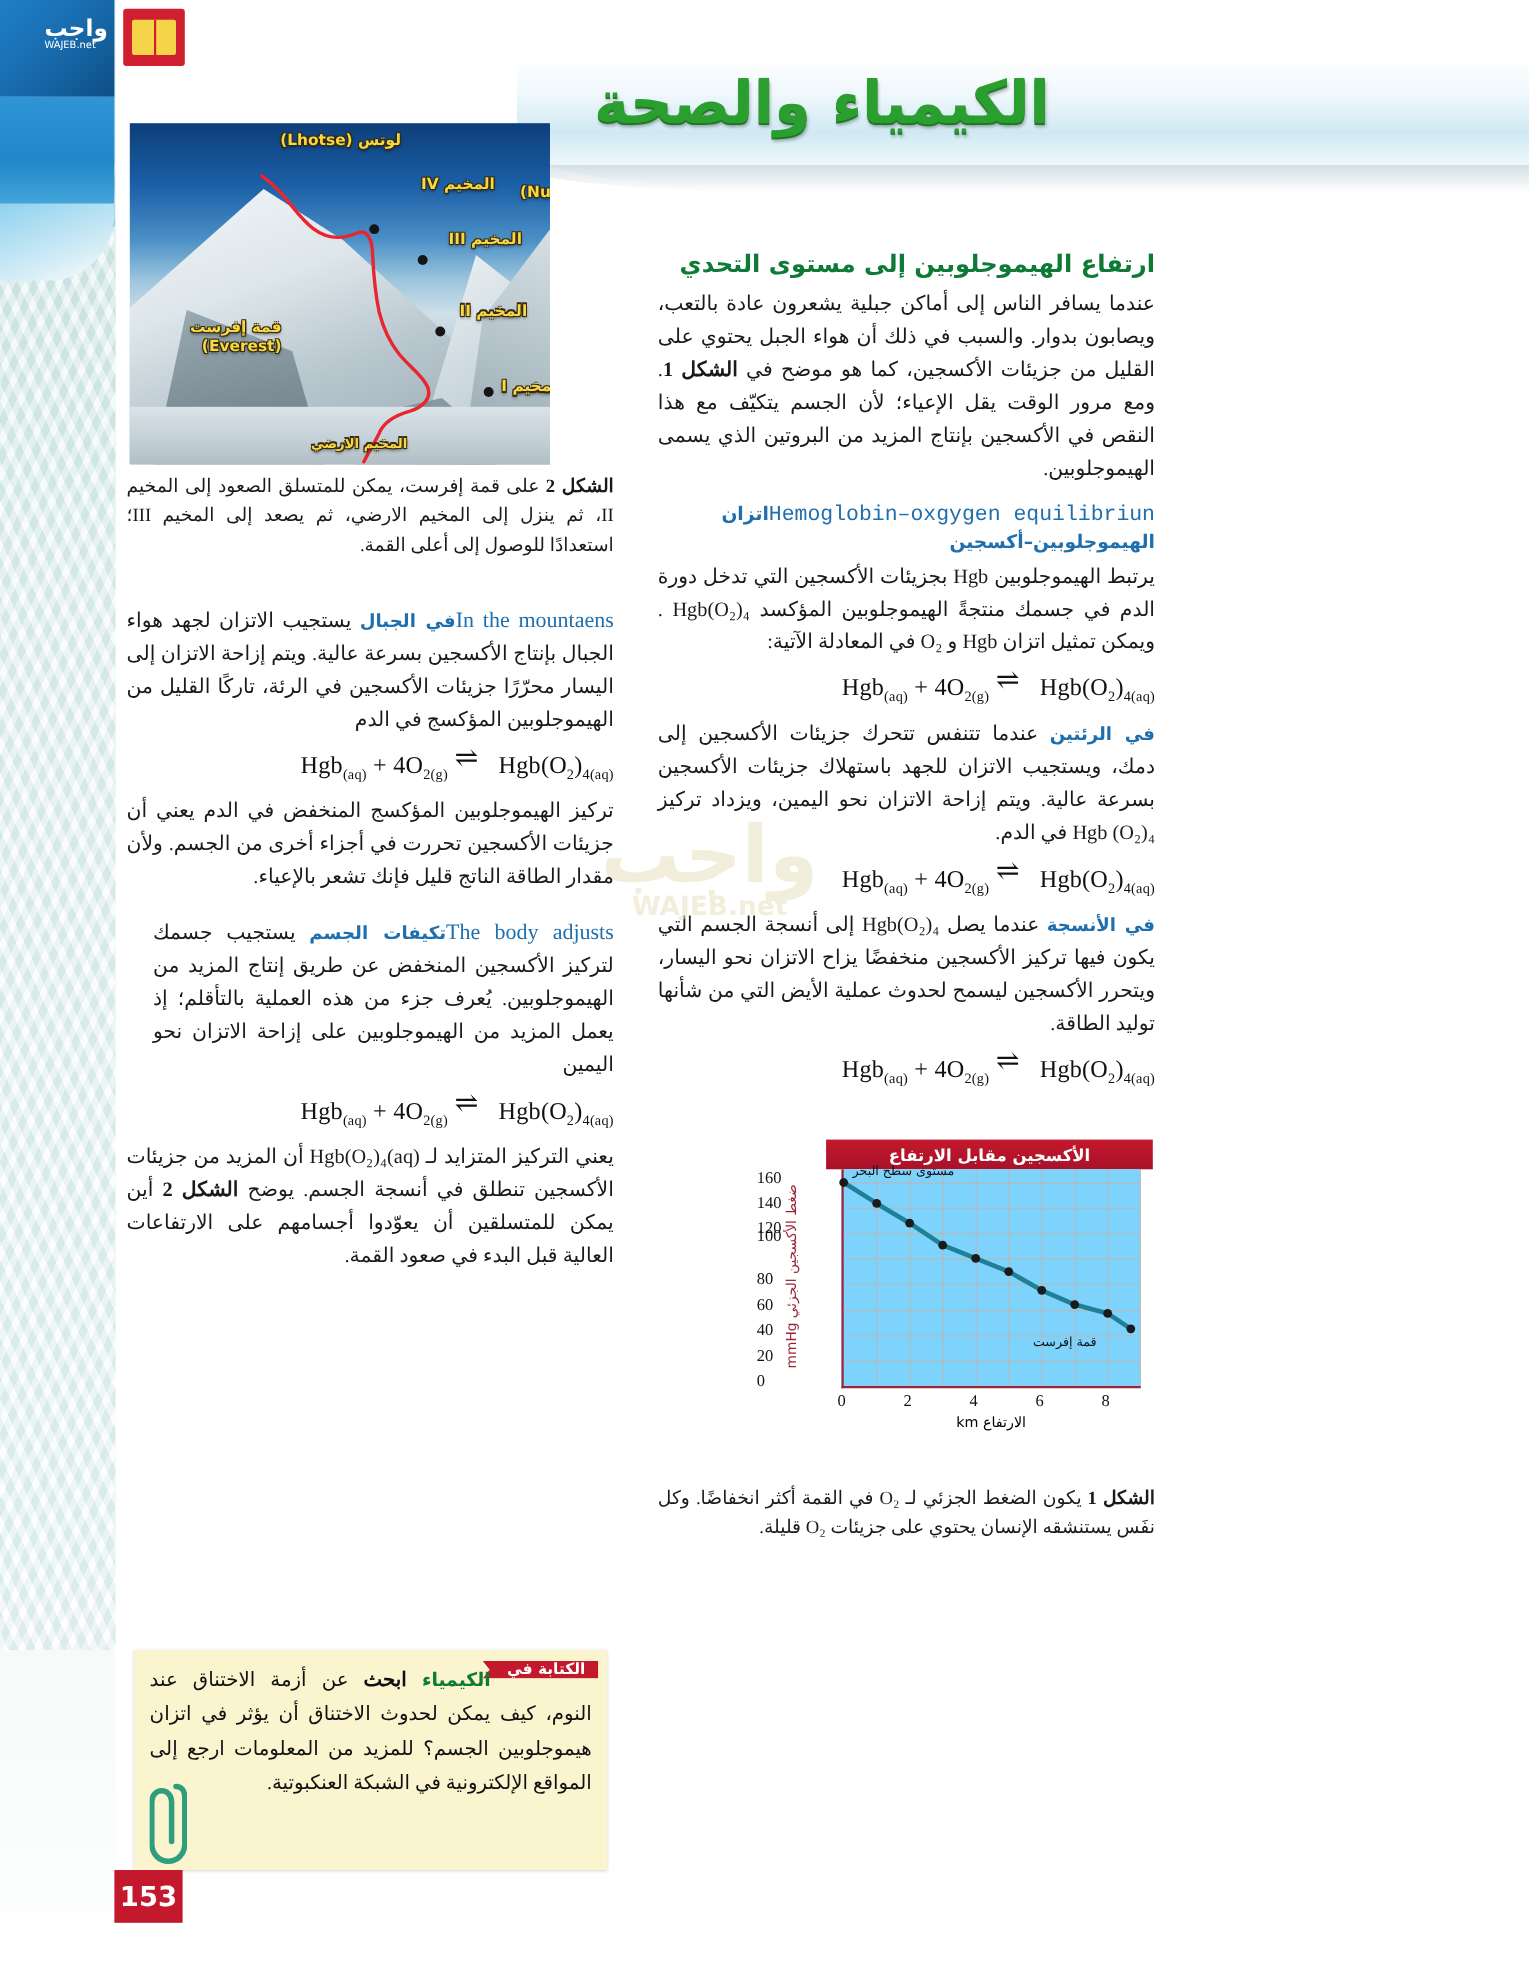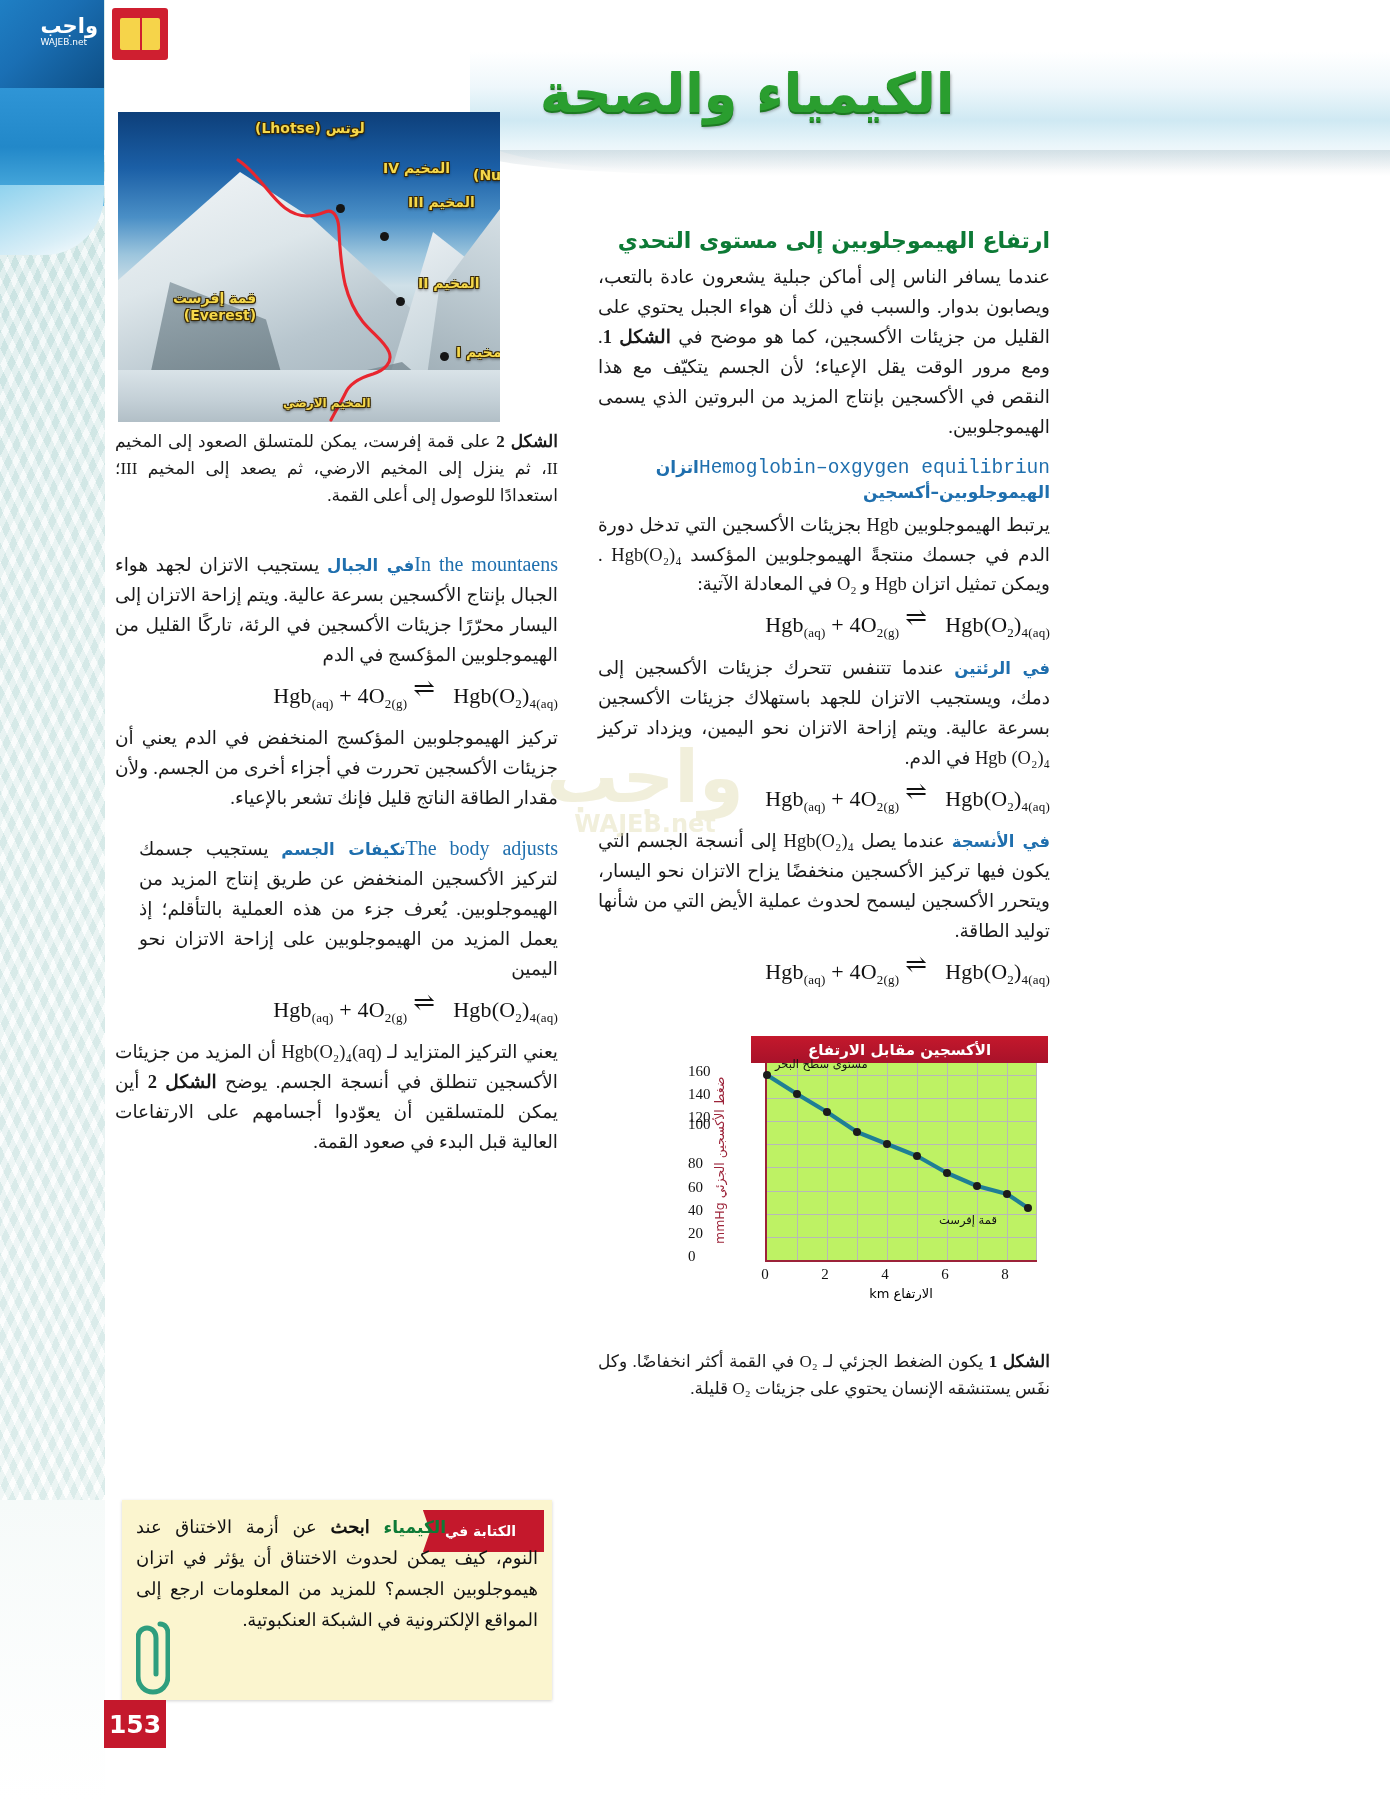--- a/index.html
+++ b/index.html
@@ -170,21 +170,21 @@
   
   .chart-wrap{position:absolute;left:718px;top:1036px;width:330px;height:275px;}
   .chart-title{
     position:absolute;left:33px;top:0;width:297px;height:27px;
     background:linear-gradient(180deg,#c4182c 0%,#a8122a 100%);
     color:#fff;font-family:"DejaVu Sans","Liberation Sans",sans-serif;font-weight:bold;
     font-size:15px;display:flex;align-items:center;justify-content:center;direction:rtl;
   }
   .plot{
     position:absolute;left:47px;top:27px;width:270px;height:197px;
-    background:#bef264;border-left:2px solid #9c2339;border-bottom:2px solid #9c2339;
+    background:#7dd3fc;border-left:2px solid #9c2339;border-bottom:2px solid #9c2339;
     box-sizing:content-box;
   }
   .plot .vgrid,.plot .hgrid{position:absolute;background:#b8b8b8;}
   .plot .vgrid{width:1px;top:0;bottom:0;}
   .plot .hgrid{height:1px;left:0;right:0;}
   .ytick{
     position:absolute;right:320px;width:40px;text-align:left;
     font-family:"Liberation Serif",serif;font-size:15px;color:#111;
   }
   .xtick{
@@ -206,21 +206,21 @@
     font-size:11.5px;color:#111;direction:rtl;white-space:nowrap;
   }
   .dot{position:absolute;width:8px;height:8px;border-radius:50%;background:#1b1b1b;z-index:4;}
 
   
   .writebox{
     position:absolute;left:122px;top:1500px;width:430px;height:200px;
     background:#fbf5cf;box-shadow:0 1px 3px rgba(0,0,0,.18);
   }
   .wb-tag{
-    position:absolute;right:8px;top:10px;height:42px;padding:0 28px 0 22px;
+    position:absolute;right:8px;top:10px;height:16px;padding:0 12px 0 22px;
     background:#c4182c;color:#ffffff;display:flex;align-items:center;
     font-family:"DejaVu Sans","Liberation Sans",sans-serif;font-weight:bold;font-size:14px;
     clip-path:polygon(0 0,100% 0,100% 100%,0 100%,6% 50%);
     direction:rtl;
   }
   .wb-tag:after{
     content:"";position:absolute;left:-13px;top:0;border-top:13px solid transparent;
     border-bottom:13px solid transparent;border-right:13px solid #c4182c;
   }
   .wb-text{
@@ -289,21 +289,21 @@
 
   <div class="camp-dot" style="left:218px;top:92px;"></div>
   <div class="camp-dot" style="left:262px;top:120px;"></div>
   <div class="camp-dot" style="left:278px;top:185px;"></div>
   <div class="camp-dot" style="left:322px;top:240px;"></div>
 
   <div class="photo-label" style="left:137px;top:8px;">لوتس (Lhotse)</div>
   <div class="photo-label" style="left:355px;top:38px;line-height:1.2;white-space:pre;">نبتس
 (Nuptse)</div>
   <div class="photo-label" style="left:265px;top:48px;">المخيم IV</div>
-  <div class="photo-label" style="left:290px;top:82px;">المخيم III</div>
+  <div class="photo-label" style="left:290px;top:98px;">المخيم III</div>
   <div class="photo-label" style="left:300px;top:163px;">المخيم II</div>
   <div class="photo-label" style="left:338px;top:232px;">المخيم I</div>
   <div class="photo-label" style="left:55px;top:178px;line-height:1.2;white-space:pre;">قمة إفرست
 (Everest)</div>
   <div class="photo-label" style="left:165px;top:285px;font-size:12px;">المخيم الارضي</div>
 </div>
 
 <div class="fig-caption caption" style="left:115px;top:428px;width:443px;">
   <span class="bold">الشكل 2</span><span> على قمة إفرست، يمكن للمتسلق الصعود إلى المخيم II، ثم ينزل إلى المخيم الارضي، ثم يصعد إلى المخيم III؛ استعدادًا للوصول إلى أعلى القمة.</span>
 </div>

